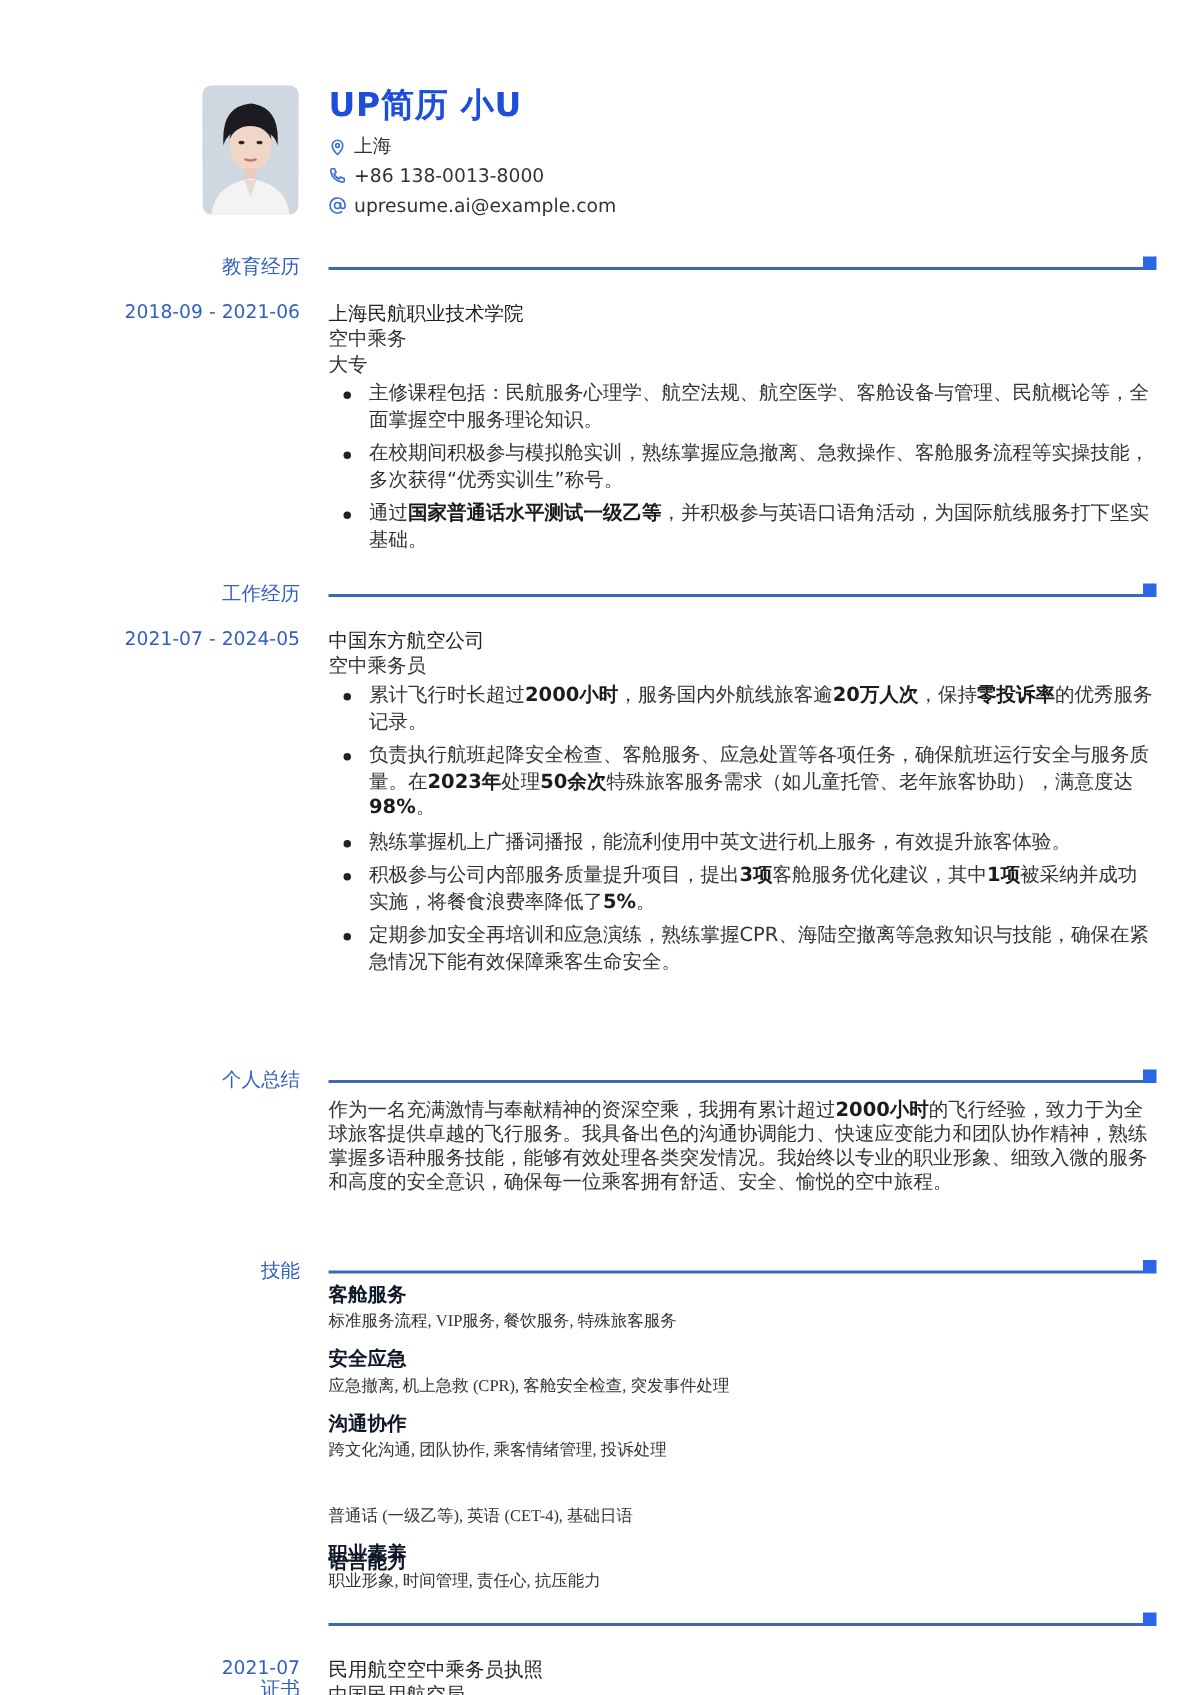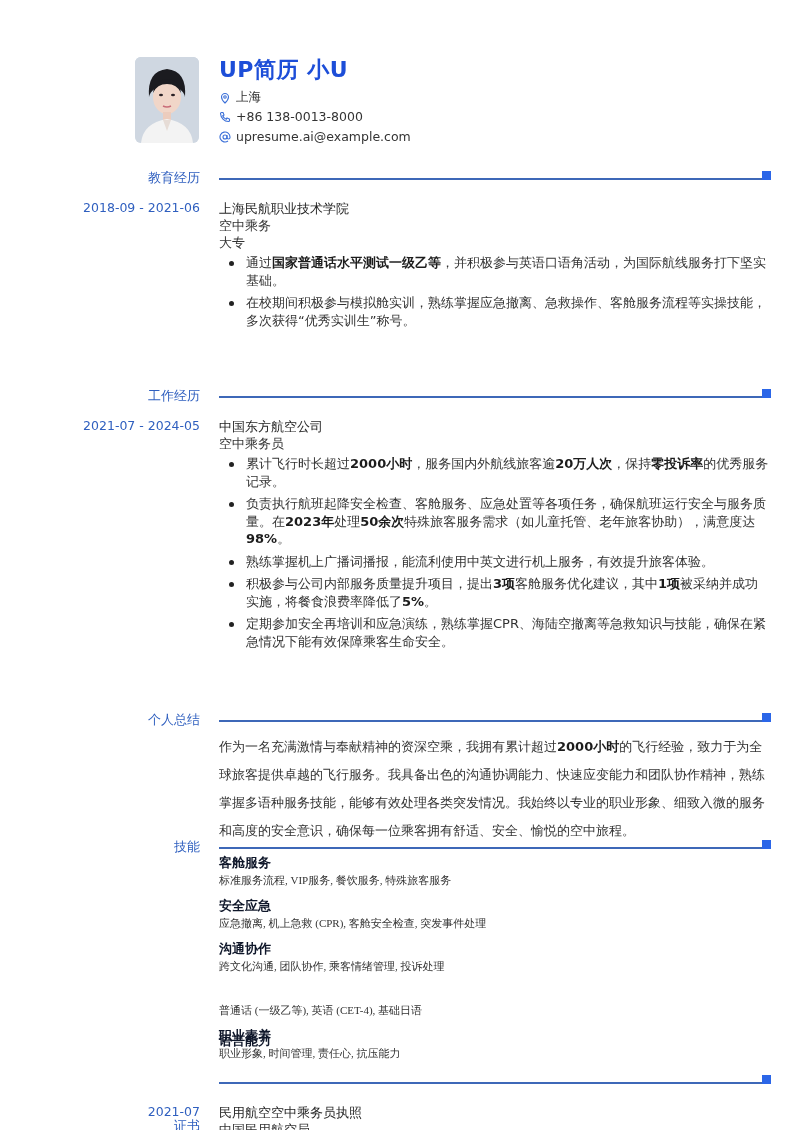--- a/index.html
+++ b/index.html
@@ -23,21 +23,21 @@
 
   .date { position: absolute; left: 60px; width: 140px; text-align: right; font-size: 12.5px; color: #2f5fbf; }
   .org { position: absolute; left: 219px; font-size: 13px; font-weight: 400; color: #1f1f1f; }
   .sub { position: absolute; left: 219px; font-size: 13px; color: #333; }
 
   ul.bullets { position: absolute; left: 219px; width: 552px; margin: 0; padding: 0; list-style: none; }
   ul.bullets li { position: relative; padding-left: 27px; font-size: 13px; line-height: 17.5px; color: #333; margin-bottom: 5px; }
   ul.bullets li::before { content: ""; position: absolute; left: 10px; top: 7px; width: 5px; height: 5px; border-radius: 50%; background: #222; }
   b { font-weight: 700; color: #1c1c1c; }
 
-  .summary { position: absolute; left: 219px; width: 555px; font-size: 13px; line-height: 28px; color: #333; margin: 0; }
+  .summary { position: absolute; left: 219px; width: 555px; font-size: 13px; line-height: 16px; color: #333; margin: 0; }
 
   .skill-name { position: absolute; left: 219px; font-size: 13px; font-weight: 700; color: #0f172a; }
   .skill-desc { position: absolute; left: 219px; font-size: 11px; color: #333; font-family: Liberation Serif, serif; }
 </style>
 </head>
 <body>
 
 <div class="page">
 
   <div class="photo">
@@ -85,22 +85,23 @@
 
   <div class="sec-title" style="top:169px">教育经历</div>
   <div class="sec-line" style="top:178px"></div>
   <div class="sec-sq" style="top:171px"></div>
 
   <div class="date" style="top:200px">2018-09 - 2021-06</div>
   <div class="org" style="top:200px">上海民航职业技术学院</div>
   <div class="sub" style="top:217px">空中乘务</div>
   <div class="sub" style="top:234px">大专</div>
   <ul class="bullets" style="top:254px">
+      <li><span>主修课程包括：民航服务心理学、航空法规、航空医学、客舱设备与管理、民航概论等，全面掌握空中服务理论知识。</span></li>
+      <li><span>在校期间积极参与模拟舱实训，熟练掌握应急撤离、急救操作、客舱服务流程等实操技能，多次获得“优秀实训生”称号。</span></li>
       <li><span>通过</span><b>国家普通话水平测试一级乙等</b><span>，并积极参与英语口语角活动，为国际航线服务打下坚实基础。</span></li>
-      <li><span>在校期间积极参与模拟舱实训，熟练掌握应急撤离、急救操作、客舱服务流程等实操技能，多次获得“优秀实训生”称号。</span></li>
     </ul>
 
   <div class="sec-title" style="top:387px">工作经历</div>
   <div class="sec-line" style="top:396px"></div>
   <div class="sec-sq" style="top:389px"></div>
 
   <div class="date" style="top:418px">2021-07 - 2024-05</div>
   <div class="org" style="top:418px">中国东方航空公司</div>
   <div class="sub" style="top:435px">空中乘务员</div>
   <ul class="bullets" style="top:455px">

